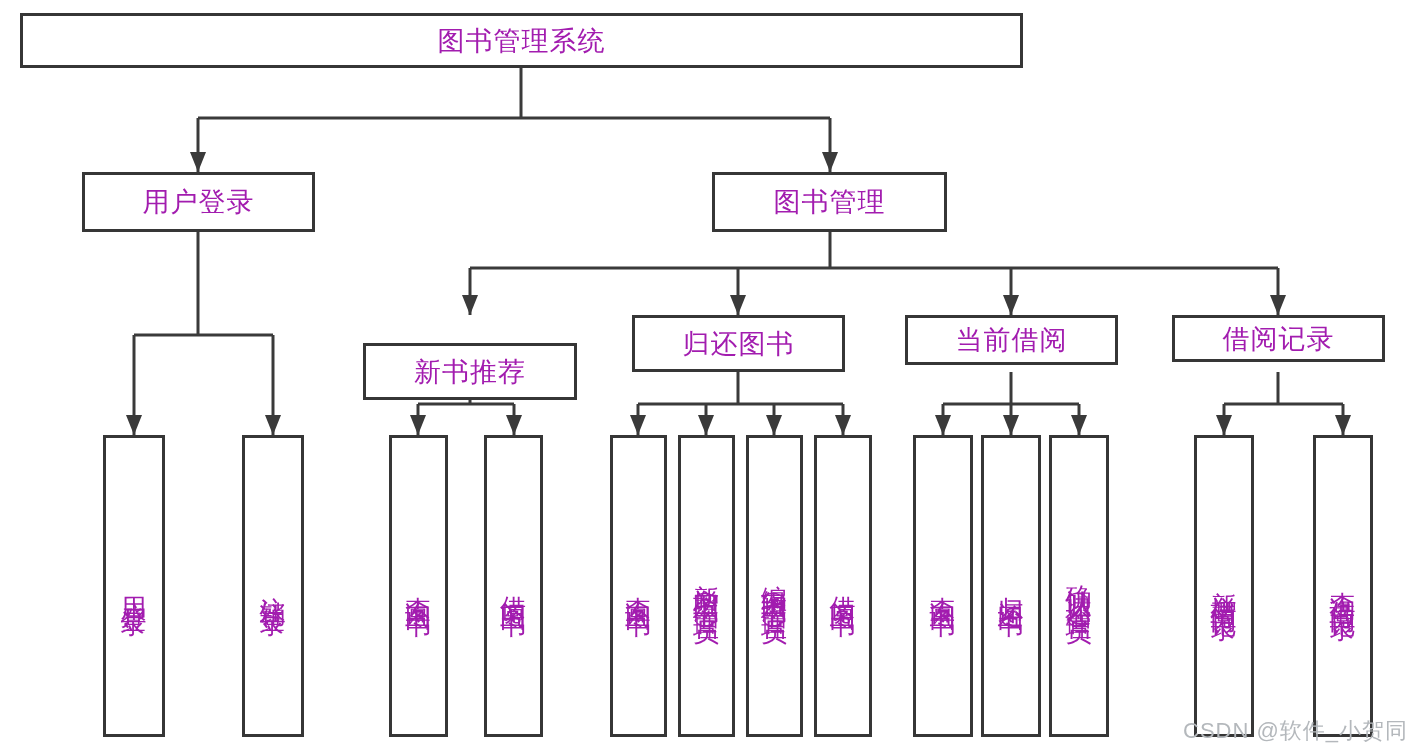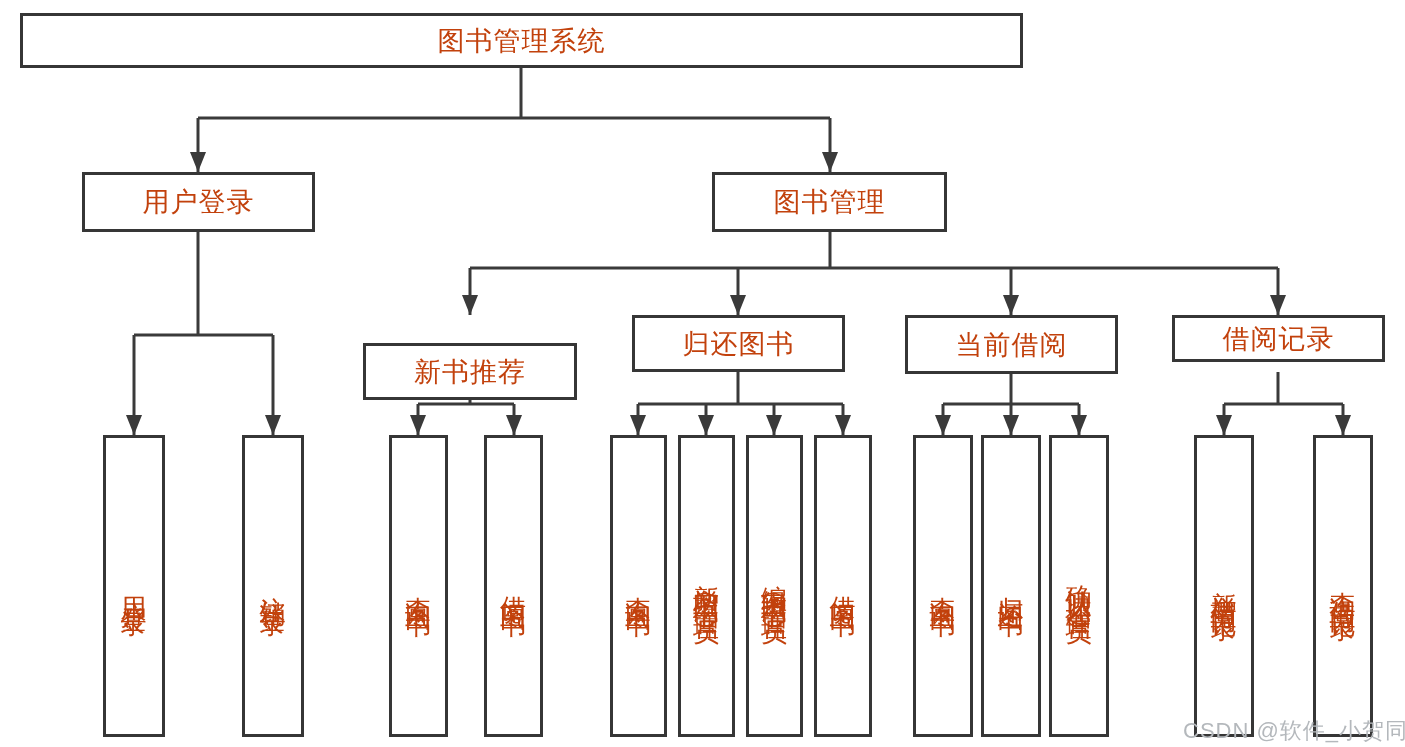--- a/index.html
+++ b/index.html
@@ -9,21 +9,21 @@
     background:#ffffff;
     font-family:"Liberation Sans", sans-serif;
     overflow:hidden;
   }
   #connectors { position:absolute; left:0; top:0; width:1405px; height:747px; }
   .node {
     position:absolute;
     box-sizing:border-box;
     background:#ffffff;
     border:3px solid #363636;
-    color:#c2410c;
+    color:#a21caf;
     display:flex;
     align-items:center;
     justify-content:center;
     text-align:center;
   }
   .h-node { font-size:27px; letter-spacing:1px; }
   .v-node {
     font-size:26px;
     writing-mode:vertical-rl;
     text-orientation:mixed;
@@ -88,21 +88,21 @@
     </g>
   </svg>
 
   <div class="node h-node" style="left:20px; top:13px; width:1003px; height:55px;">图书管理系统</div>
 
   <div class="node h-node" style="left:82px; top:172px; width:233px; height:60px;">用户登录</div>
   <div class="node h-node" style="left:712px; top:172px; width:235px; height:60px;">图书管理</div>
 
   <div class="node h-node" style="left:363px; top:315px; width:214px; height:57px;margin-top:28px;">新书推荐</div>
   <div class="node h-node" style="left:632px; top:315px; width:213px; height:57px;">归还图书</div>
-  <div class="node h-node" style="left:905px; top:315px; width:213px; height:59px;">当前借阅</div>
+  <div class="node h-node" style="left:905px; top:315px; width:213px; height:50px;">当前借阅</div>
   <div class="node h-node" style="left:1172px; top:315px; width:213px; height:47px;">借阅记录</div>
 
   <div class="node v-node" style="left:103px; top:435px; width:62px; height:302px;">用户登录</div>
   <div class="node v-node" style="left:242px; top:435px; width:62px; height:302px;">注销登录</div>
 
   <div class="node v-node" style="left:389px; top:435px; width:59px; height:302px;">查询图书</div>
   <div class="node v-node" style="left:484px; top:435px; width:59px; height:302px;">借阅图书</div>
 
   <div class="node v-node" style="left:610px; top:435px; width:57px; height:302px;">查询图书</div>
   <div class="node v-node" style="left:678px; top:435px; width:57px; height:302px;">新增图书（管理员）</div>

